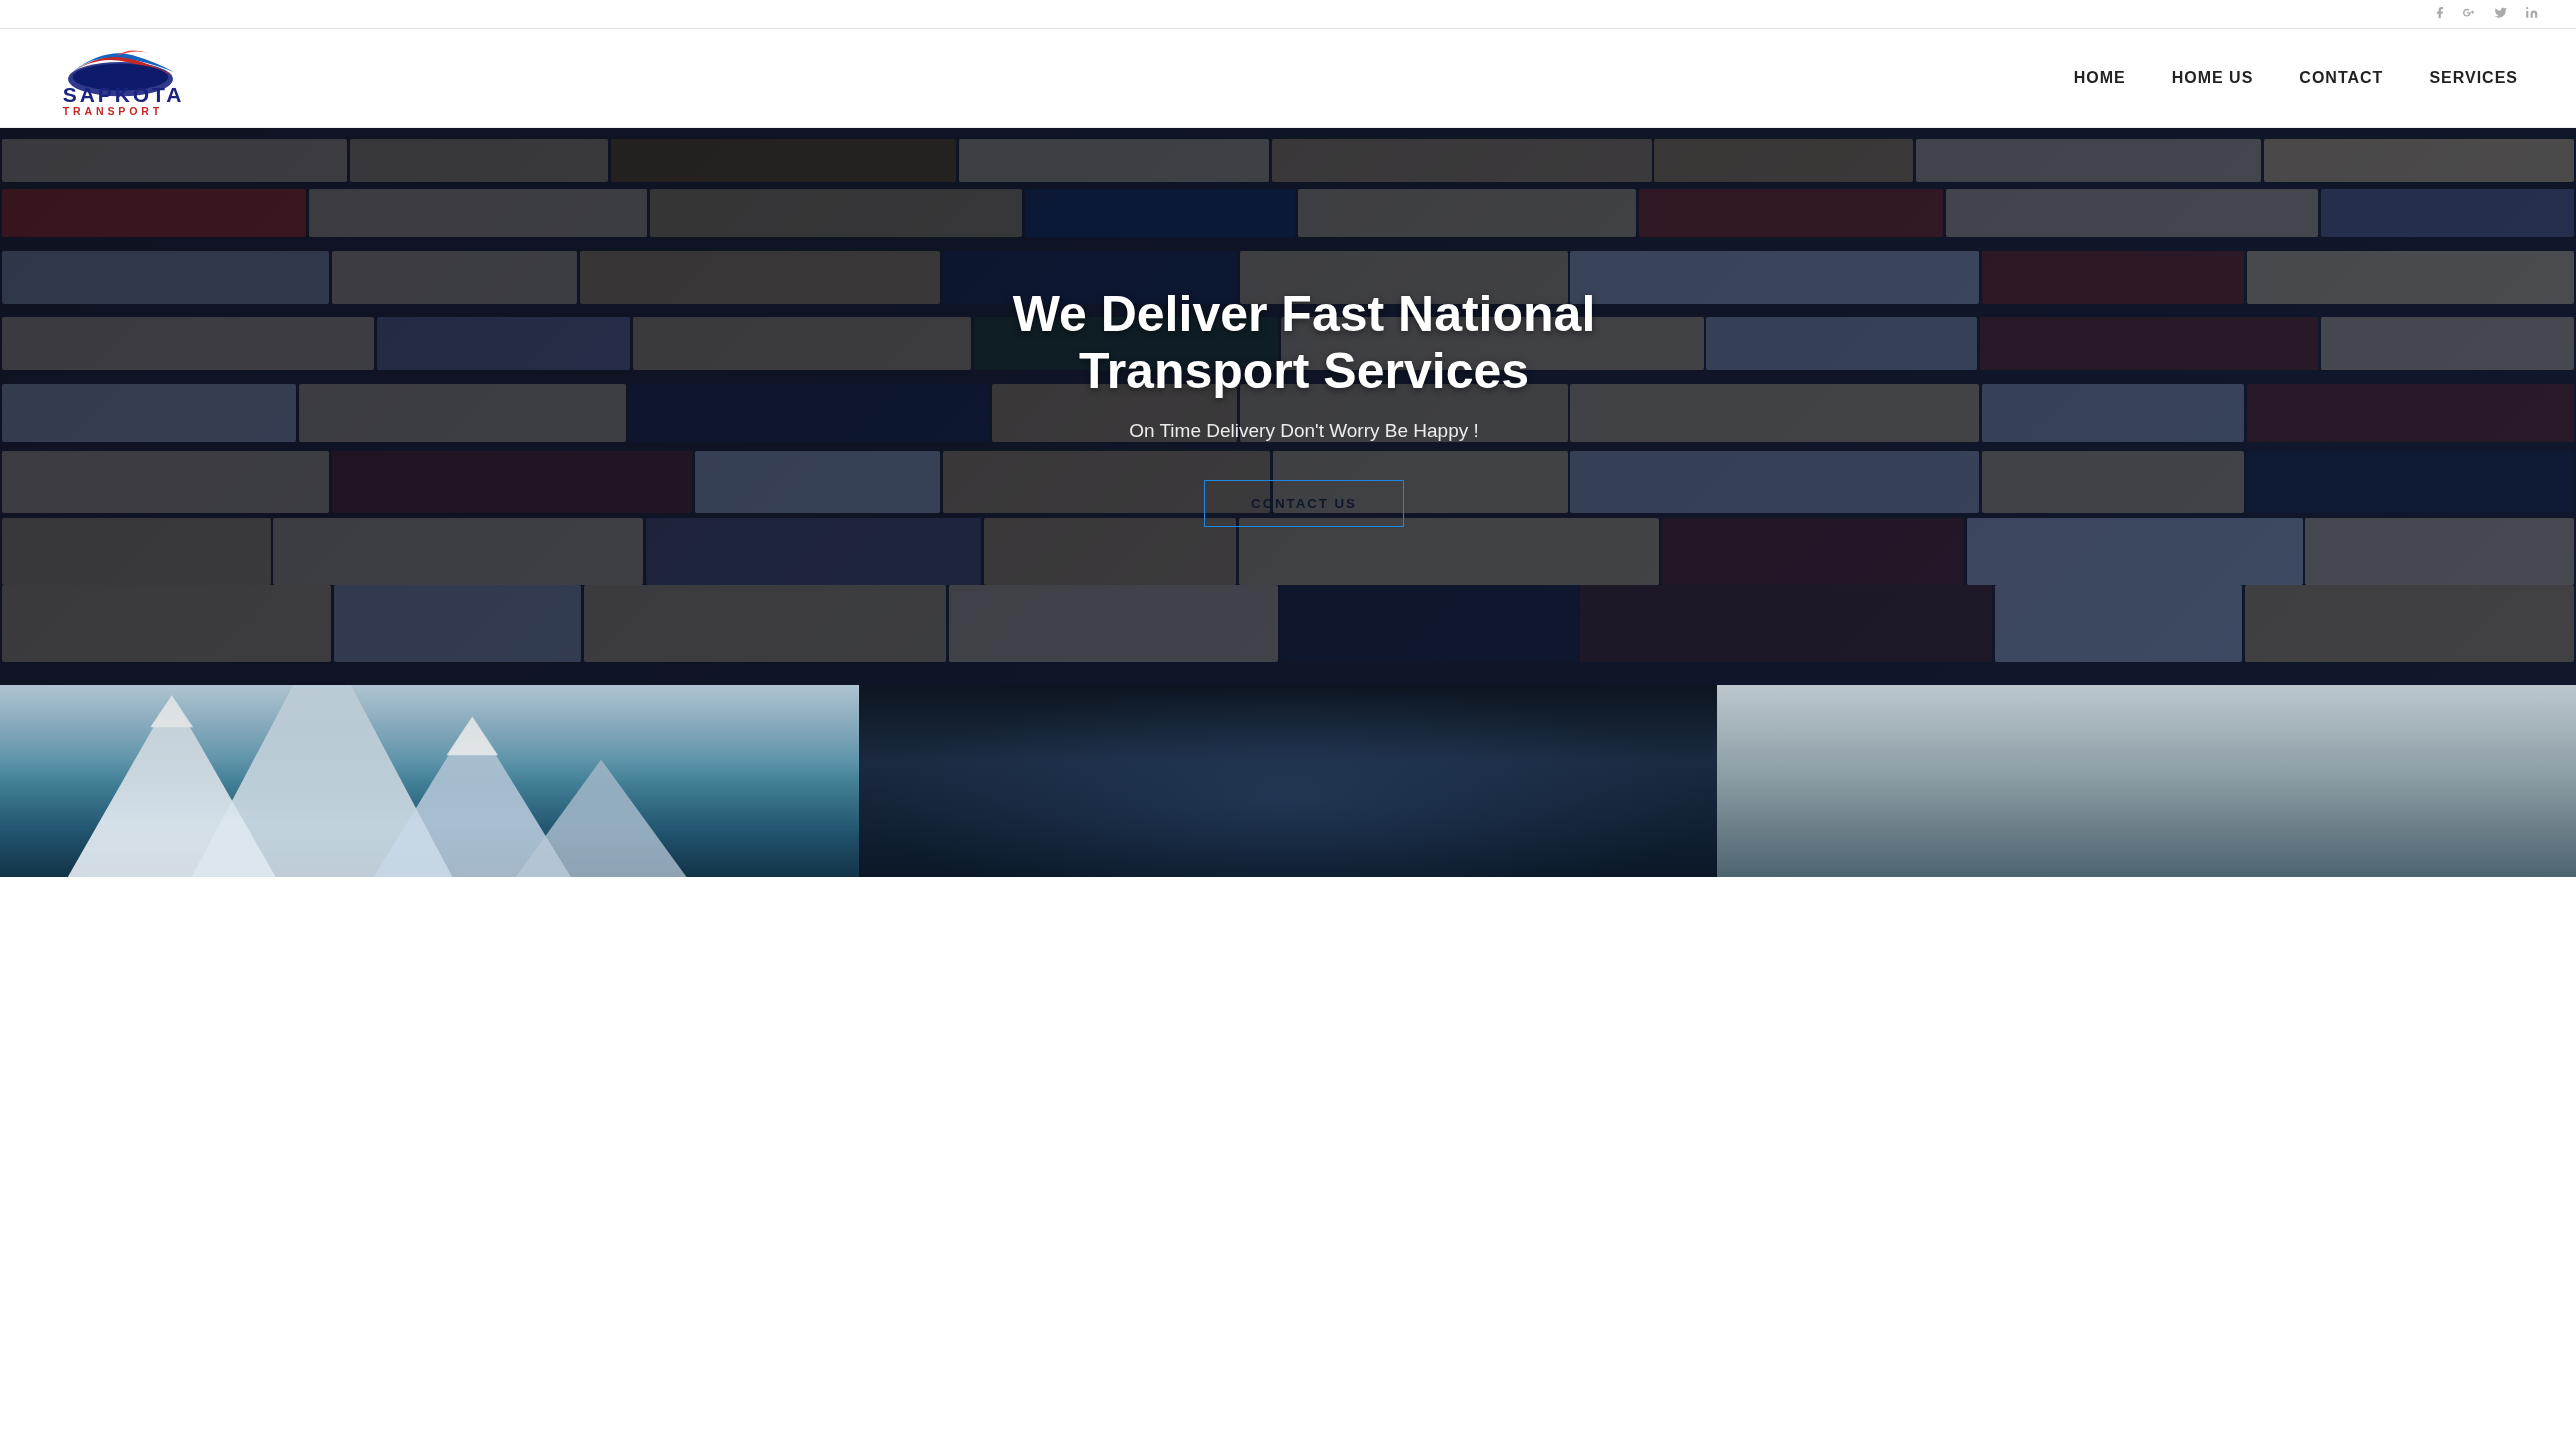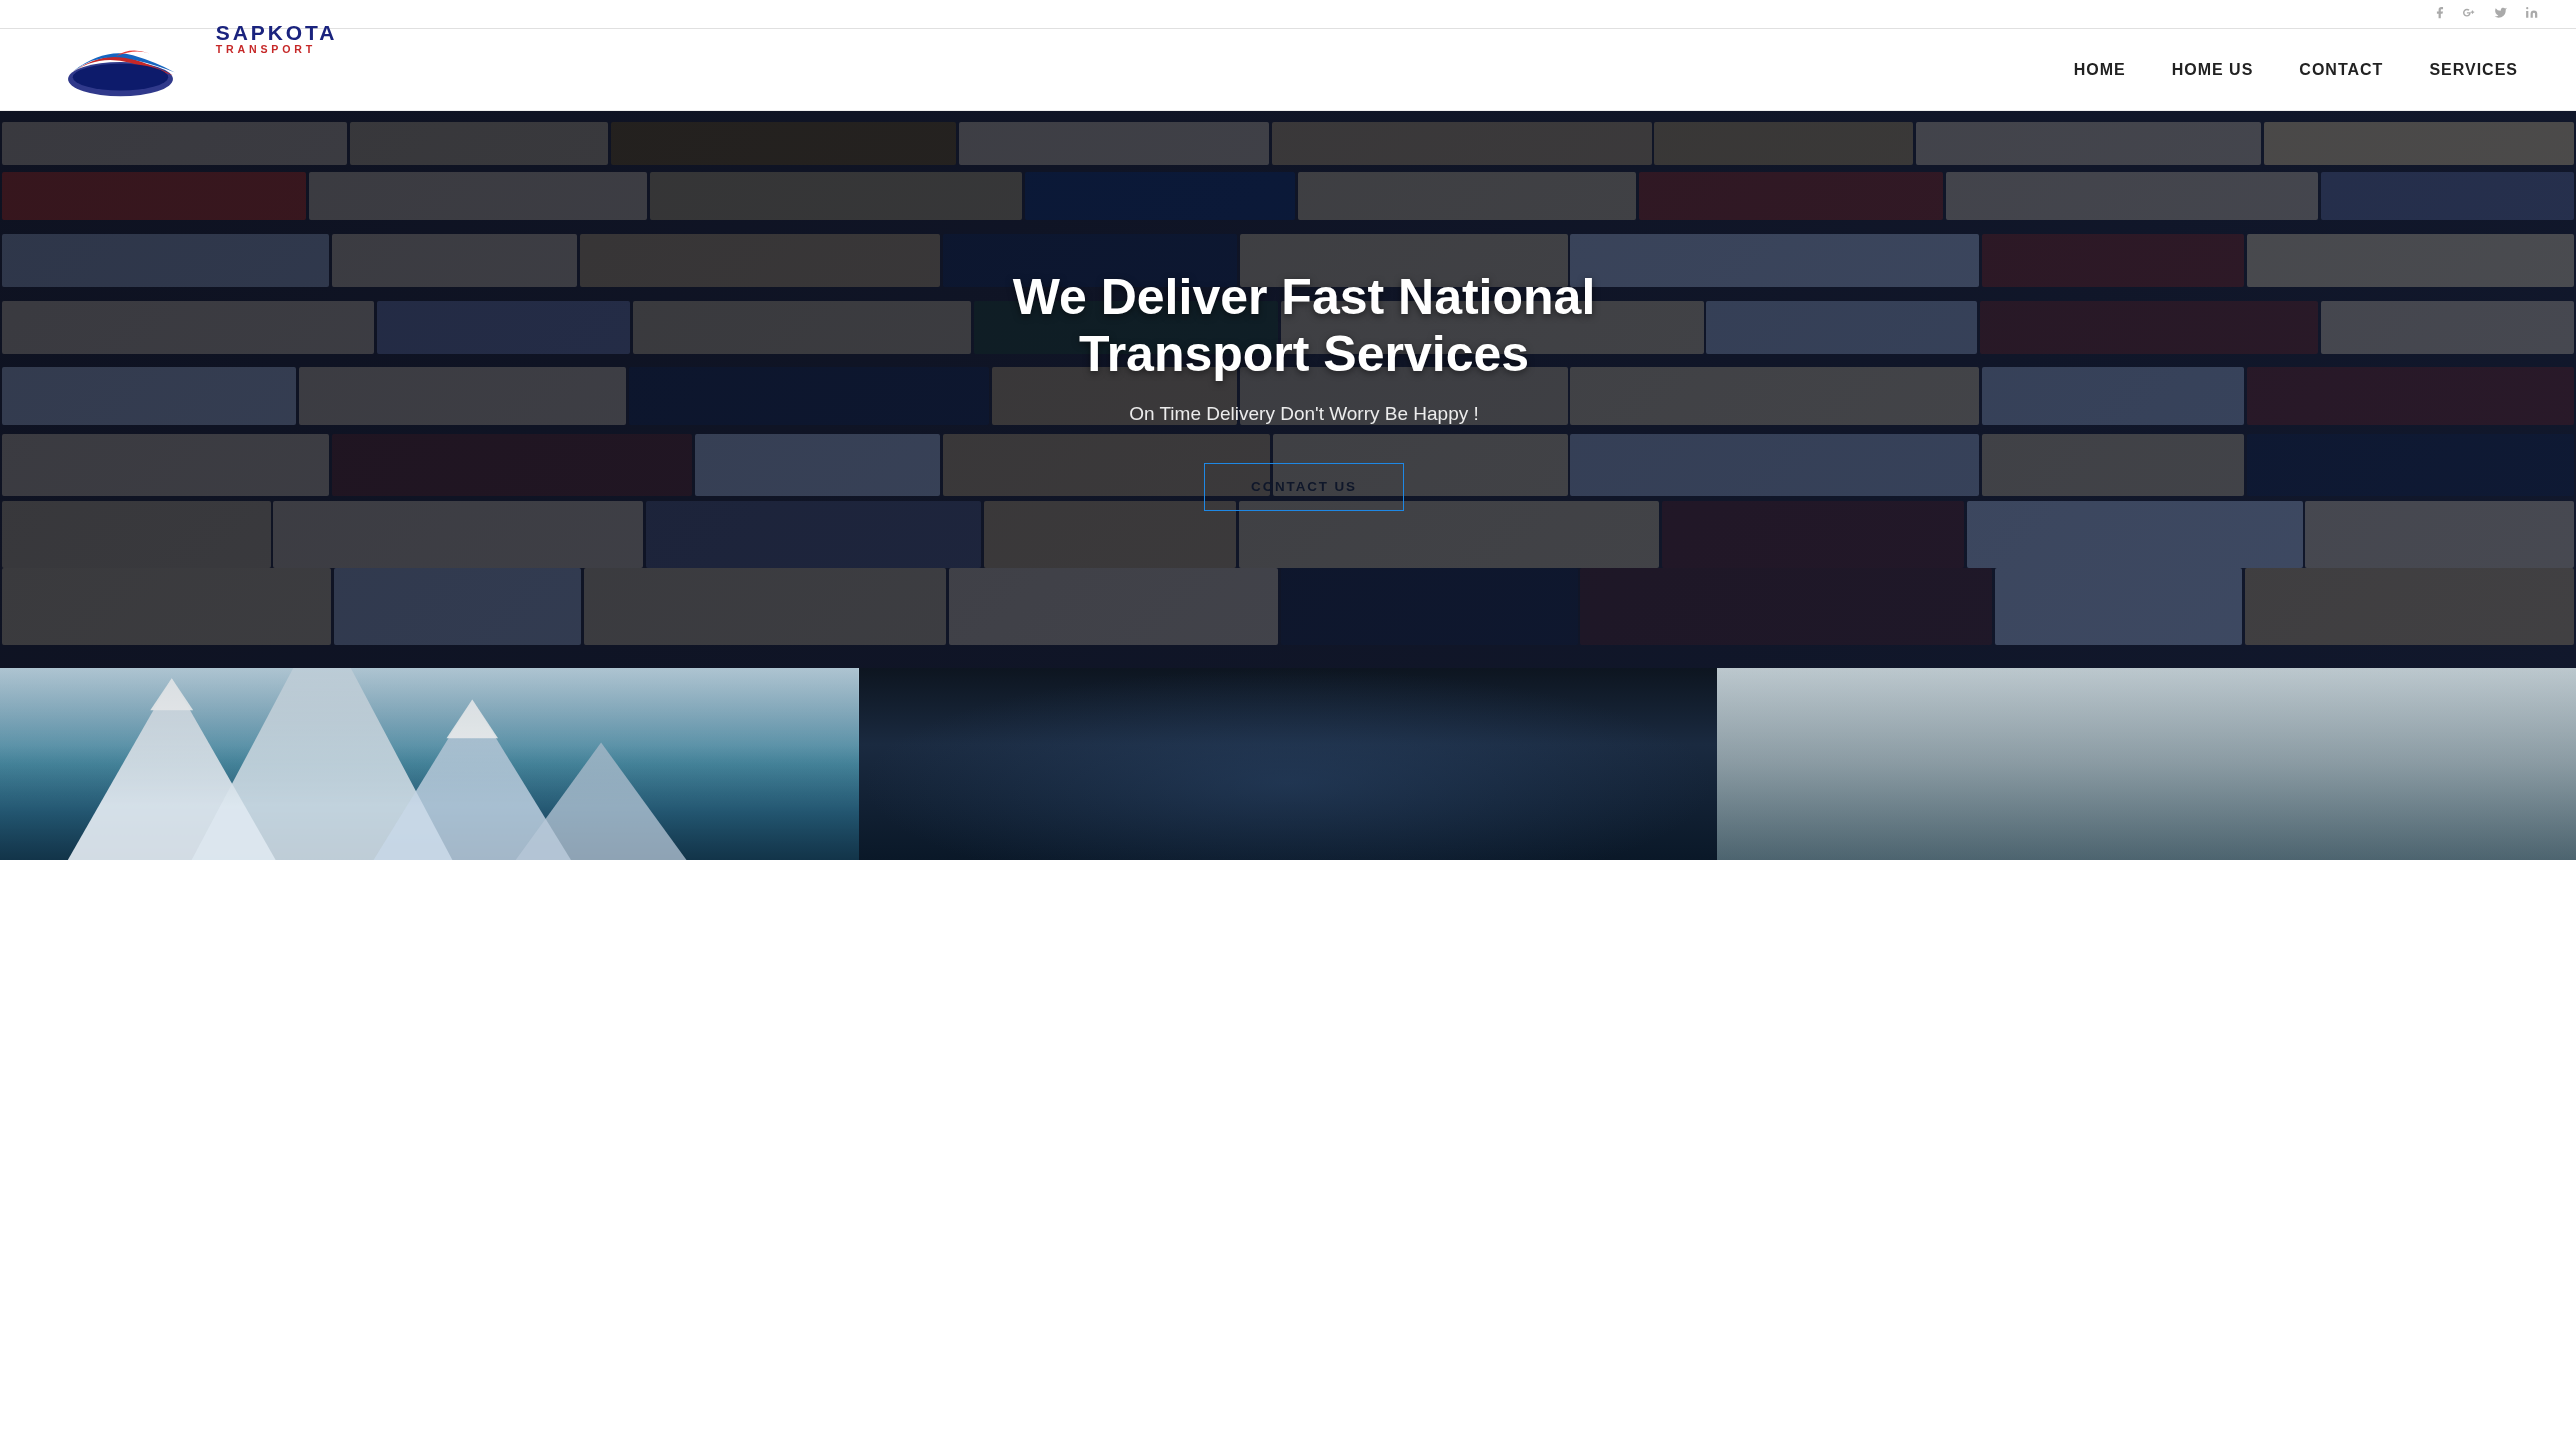--- a/index.html
+++ b/index.html
@@ -162,23 +162,22 @@
       background: linear-gradient(180deg, #1a1a2e 0%, #16213e 50%, #0f3460 100%);
     }
 
     .card:nth-child(3) .card-inner {
       background: linear-gradient(180deg, #b0bec5 0%, #90a4ae 50%, #607d8b 100%);
     }
 
     
     .logo-wrapper {
       display: flex;
-      flex-direction: row;
+      flex-direction: column;
       align-items: flex-start;
-      gap: 28px;
     }
 
     .logo-bird {
       width: 125px;
       height: 62px;
     }
   </style>
 </head>
 <body>
 

